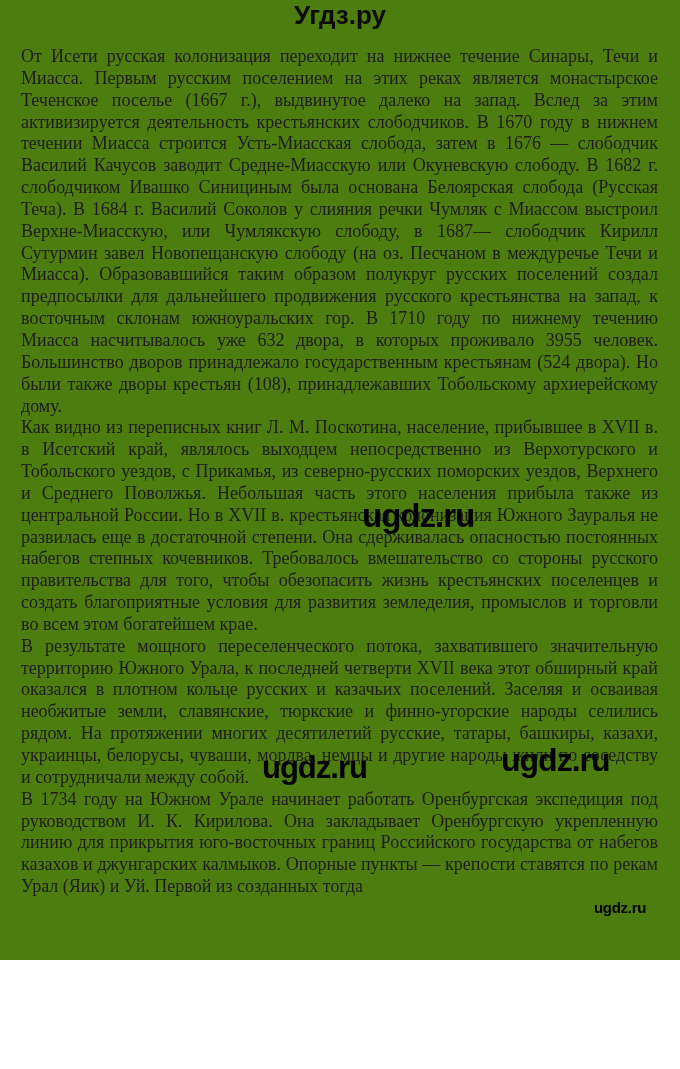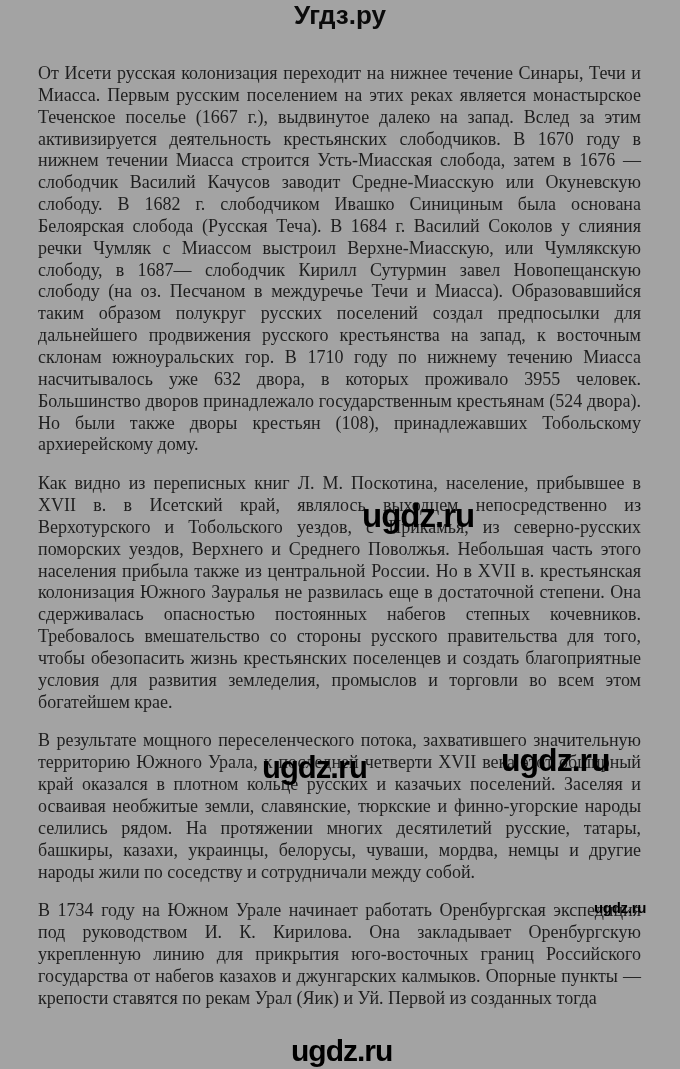--- a/index.html
+++ b/index.html
@@ -8,22 +8,22 @@
   }
   body {
     width: 680px;
     height: 1069px;
     background: #ffffff;
     font-family: "Liberation Serif", serif;
   }
   .page {
     position: relative;
     width: 680px;
-    height: 1069px;
-    background: #a3a3a3;
+    height: 960px;
+    background: #4d7c0f;
     overflow: hidden;
   }
   .logo {
     position: absolute;
     top: 1px;
     left: 0;
     width: 100%;
     text-align: center;
     font-family: "Liberation Sans", sans-serif;
     font-weight: bold;
@@ -36,21 +36,21 @@
     left: 21px;
     top: 46px;
     width: 637px;
     text-align: justify;
     font-family: "Liberation Serif", serif;
     font-size: 18px;
     line-height: 21.85px;
     color: #1e1e1e;
   }
   .article p {
-    margin: 17px;
+    margin: 0;
     padding: 0;
   }
   .wm {
     position: absolute;
     font-family: "Liberation Sans", sans-serif;
     font-weight: bold;
     color: #000000;
     line-height: 1;
     letter-spacing: -1px;
     white-space: nowrap;

